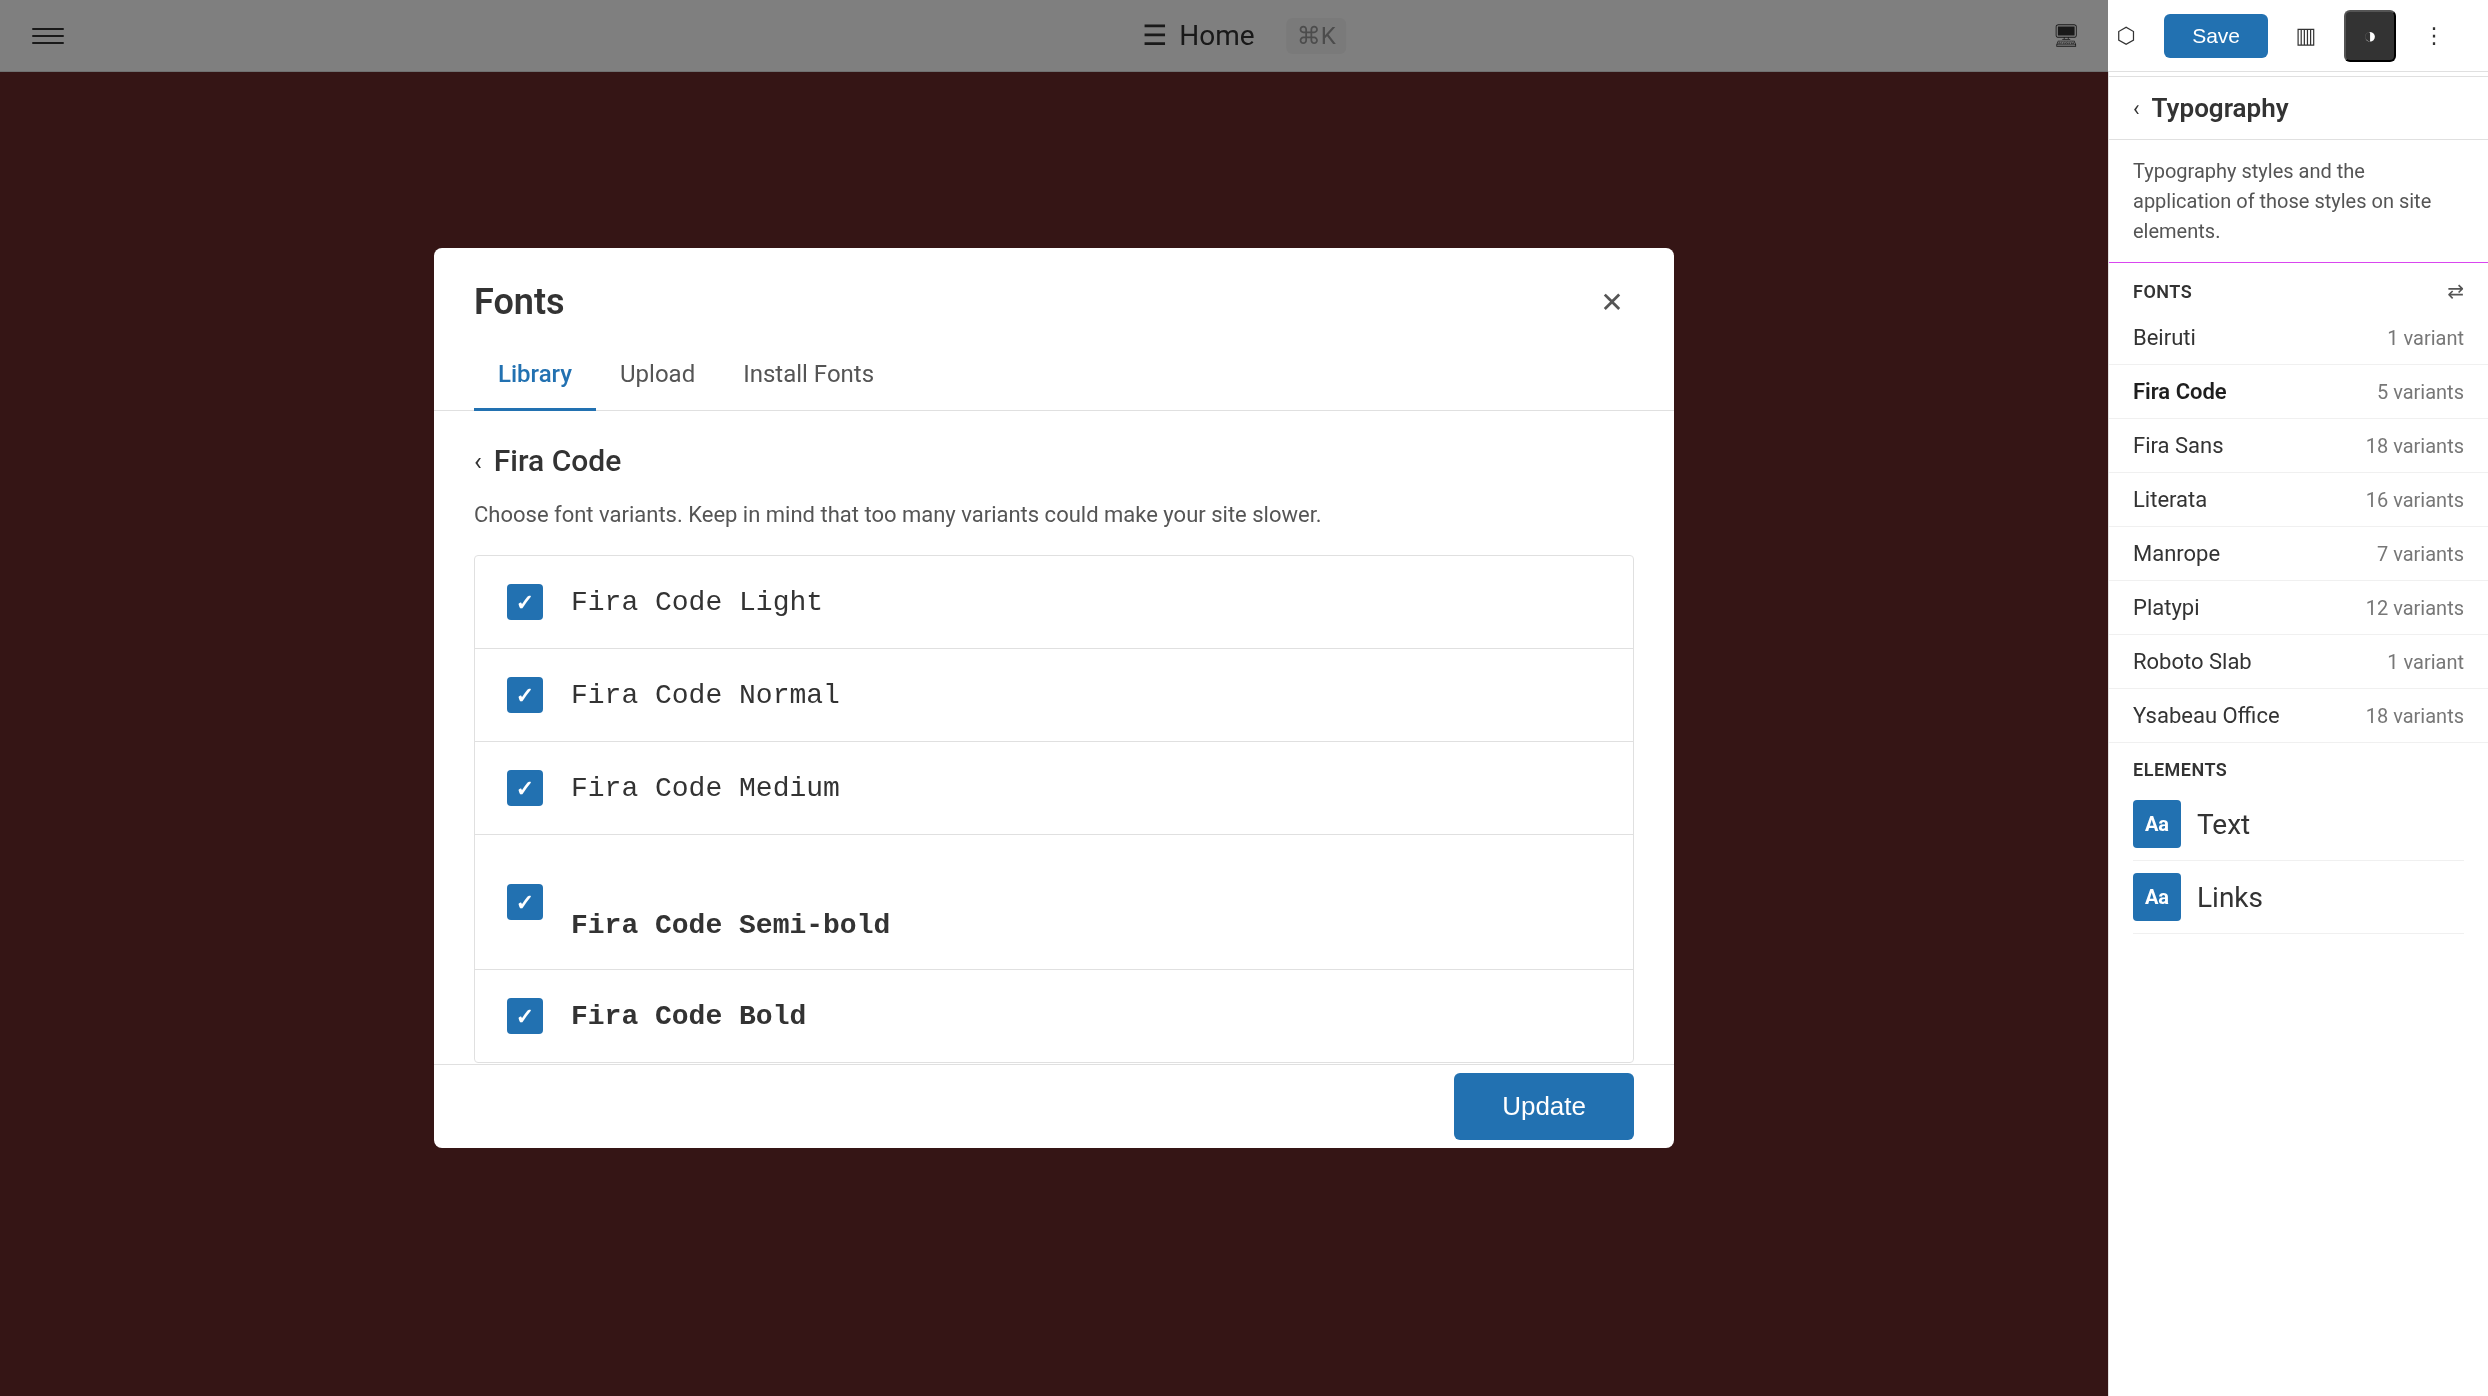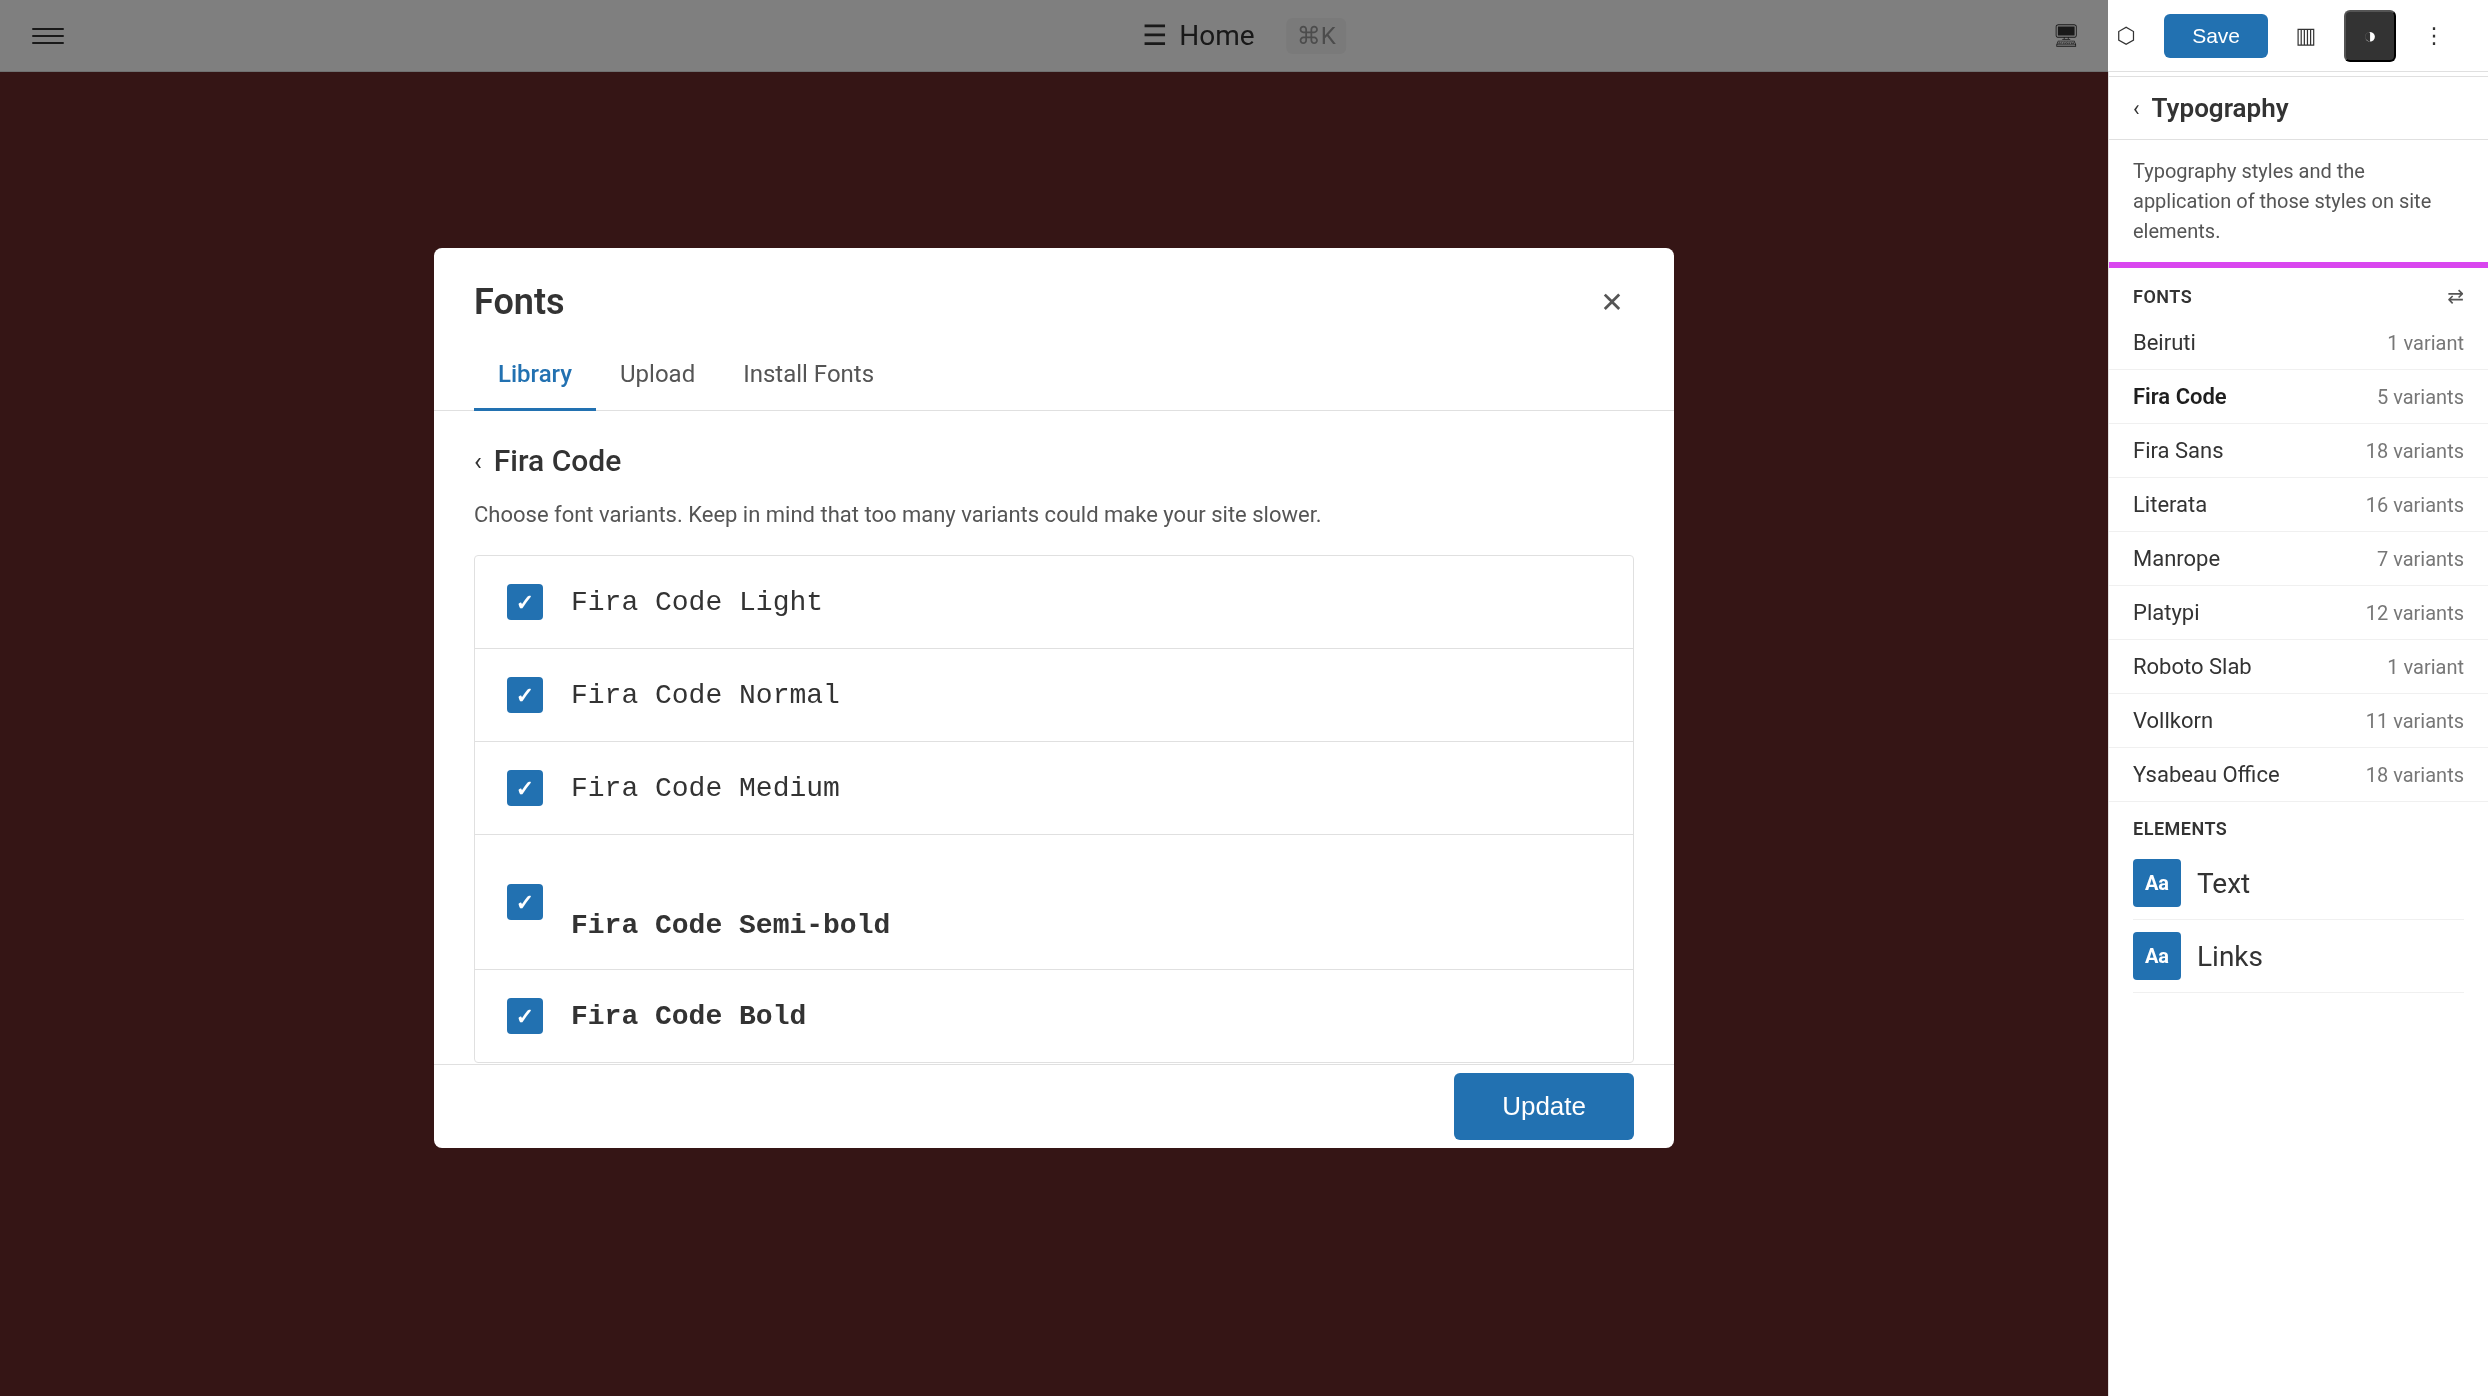--- a/index.html
+++ b/index.html
@@ -168,21 +168,21 @@
       font-size: 26px;
       font-weight: 600;
       color: #333;
     }
 
     .typography-desc {
       padding: 16px 24px;
       font-size: 20px;
       color: #555;
       line-height: 1.5;
-      border-bottom: 6px solid #d946ef;
+      border-bottom: 1px solid #d946ef;
     }
 
     .section-header {
       display: flex;
       align-items: center;
       justify-content: space-between;
       padding: 16px 24px 8px;
     }
     .section-label {
       font-size: 18px;
@@ -495,24 +495,20 @@
       <span class="font-name">Manrope</span>
       <span class="font-variants">7 variants</span>
     </div>
     <div class="font-list-item">
       <span class="font-name">Platypi</span>
       <span class="font-variants">12 variants</span>
     </div>
     <div class="font-list-item">
       <span class="font-name">Roboto Slab</span>
       <span class="font-variants">1 variant</span>
-    </div>
-    <div class="font-list-item">
-      <span class="font-name">Vollkorn</span>
-      <span class="font-variants">11 variants</span>
     </div>
     <div class="font-list-item">
       <span class="font-name">Ysabeau Office</span>
       <span class="font-variants">18 variants</span>
     </div>
   </div>
 
   <div class="elements-section">
     <div class="elements-label">ELEMENTS</div>
     <div class="element-item">

